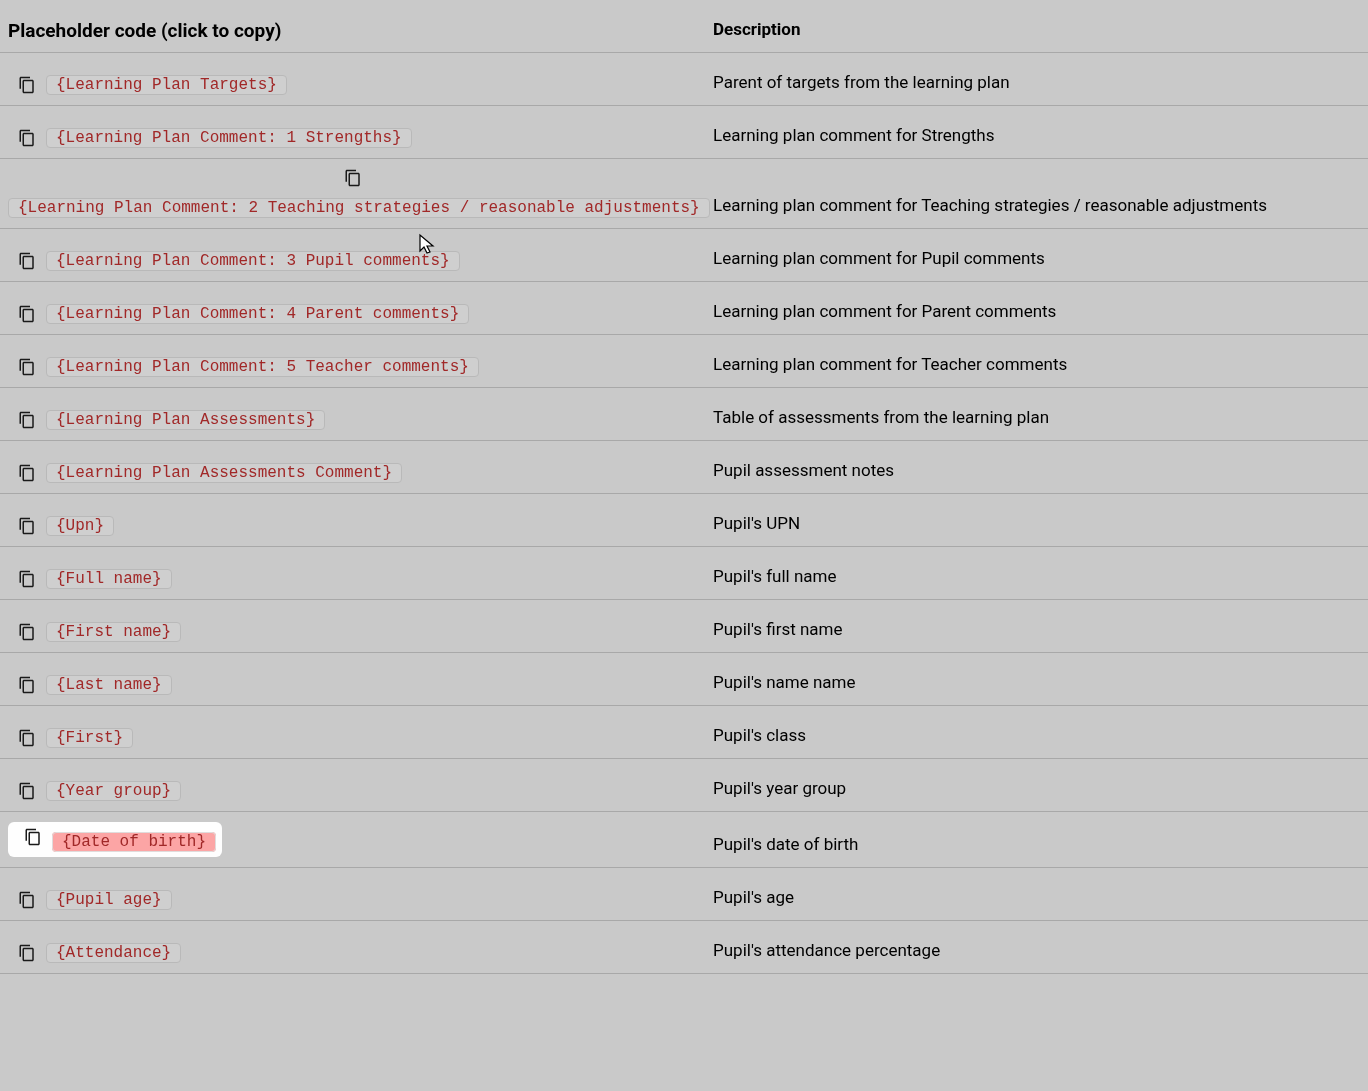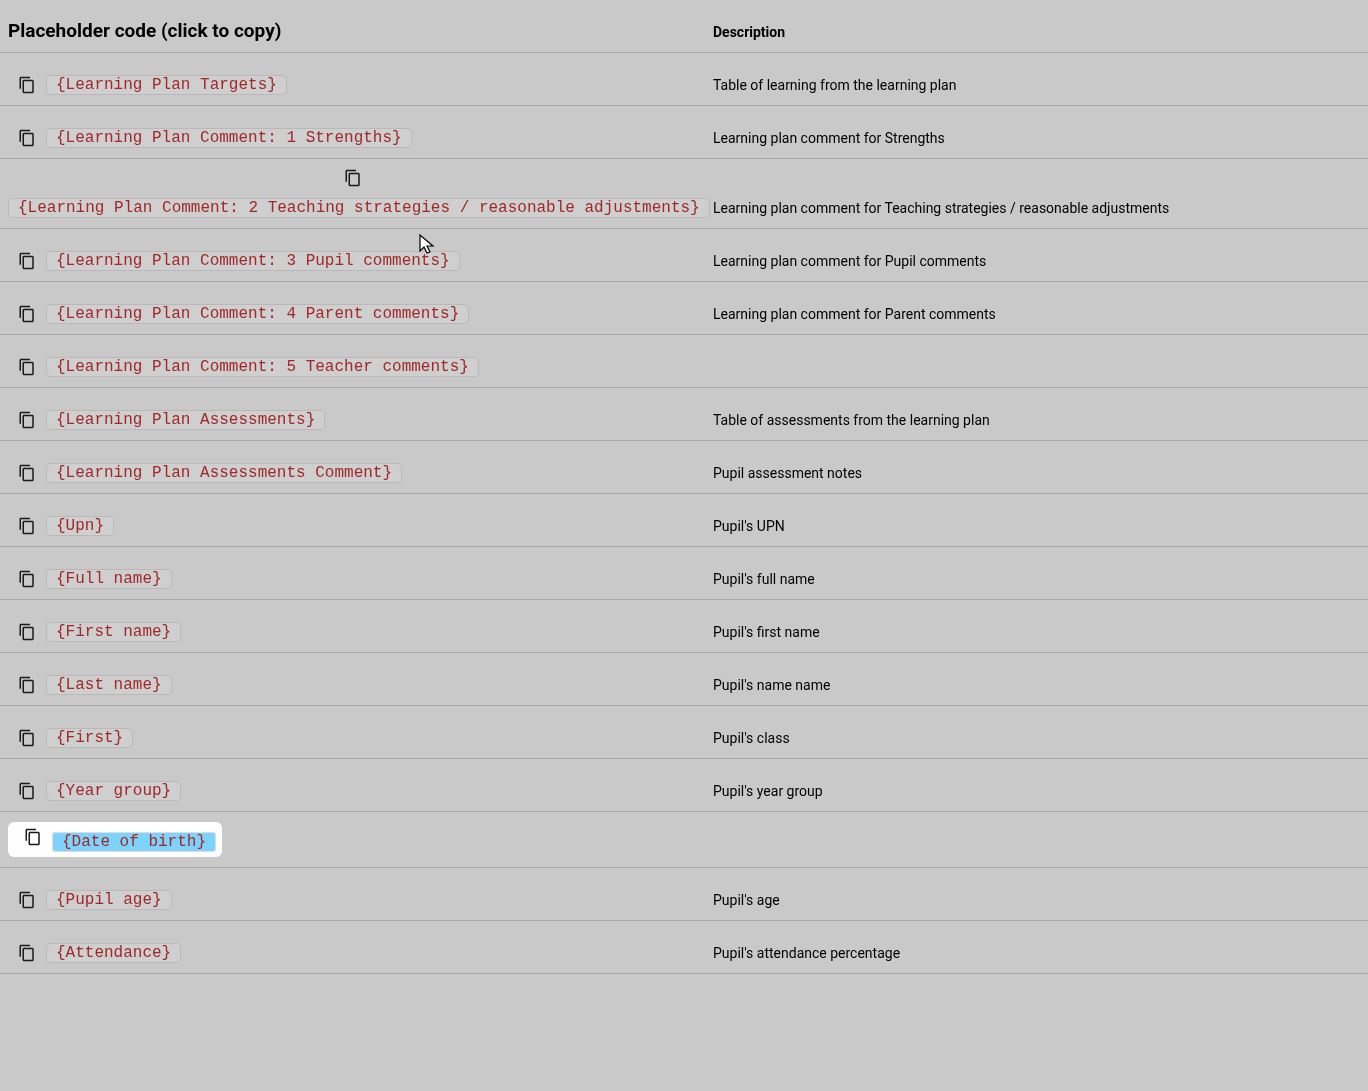--- a/index.html
+++ b/index.html
@@ -38,21 +38,21 @@
   .col-code.wrapped .icon-wrap {
     display: block;
     margin-bottom: 6px;
   }
   .col-code.wrapped .code-badge {
     display: inline-block;
   }
   .col-desc {
     flex: 1;
     padding: 10px 8px;
-    font-size: 14px;
+    font-size: 17px;
     line-height: 1.45;
   }
   .icon-wrap {
     display: inline-flex;
     align-items: center;
     padding: 0 10px 0 10px;
   }
   .copy-icon {
     width: 18px;
     height: 18px;
@@ -67,21 +67,21 @@
     font-size: 16px;
     padding: 0 9px;
     white-space: nowrap;
   }
   .highlight {
     background: #fefefe;
     border-radius: 6px;
     padding: 6px 6px;
   }
   .highlight .code-badge {
-    background: #7dd3fc;
+    background: #fca5a5;
     border-color: #e0dcdc;
   }
   .cursor {
     position: absolute;
     left: 418px;
     top: 233px;
     pointer-events: none;
   }
   .cursor svg { width: 20px; height: 22px; }
 </style>
@@ -96,21 +96,21 @@
   <div id="rows-mount">
       <div class="row">
         <div class="col-code">
           <span class="icon-wrap">
             <svg class="copy-icon" viewBox="0 0 24 24">
               <path d="M16 1H4c-1.1 0-2 .9-2 2v14h2V3h12V1zm3 4H8c-1.1 0-2 .9-2 2v14c0 1.1.9 2 2 2h11c1.1 0 2-.9 2-2V7c0-1.1-.9-2-2-2zm0 16H8V7h11v14z"></path>
             </svg>
           </span>
           <span class="code-badge">{Learning Plan Targets}</span>
         </div>
-        <div class="col-desc">Table of learning from the learning plan</div>
+        <div class="col-desc">Parent of targets from the learning plan</div>
       </div>
       <div class="row">
         <div class="col-code">
           <span class="icon-wrap">
             <svg class="copy-icon" viewBox="0 0 24 24">
               <path d="M16 1H4c-1.1 0-2 .9-2 2v14h2V3h12V1zm3 4H8c-1.1 0-2 .9-2 2v14c0 1.1.9 2 2 2h11c1.1 0 2-.9 2-2V7c0-1.1-.9-2-2-2zm0 16H8V7h11v14z"></path>
             </svg>
           </span>
           <span class="code-badge">{Learning Plan Comment: 1 Strengths}</span>
         </div>
@@ -146,20 +146,21 @@
       </div>
       <div class="row">
         <div class="col-code">
           <span class="icon-wrap">
             <svg class="copy-icon" viewBox="0 0 24 24">
               <path d="M16 1H4c-1.1 0-2 .9-2 2v14h2V3h12V1zm3 4H8c-1.1 0-2 .9-2 2v14c0 1.1.9 2 2 2h11c1.1 0 2-.9 2-2V7c0-1.1-.9-2-2-2zm0 16H8V7h11v14z"></path>
             </svg>
           </span>
           <span class="code-badge">{Learning Plan Comment: 5 Teacher comments}</span>
         </div>
+        <div class="col-desc">Learning plan comment for Teacher comments</div>
       </div>
       <div class="row">
         <div class="col-code">
           <span class="icon-wrap">
             <svg class="copy-icon" viewBox="0 0 24 24">
               <path d="M16 1H4c-1.1 0-2 .9-2 2v14h2V3h12V1zm3 4H8c-1.1 0-2 .9-2 2v14c0 1.1.9 2 2 2h11c1.1 0 2-.9 2-2V7c0-1.1-.9-2-2-2zm0 16H8V7h11v14z"></path>
             </svg>
           </span>
           <span class="code-badge">{Learning Plan Assessments}</span>
         </div>
@@ -243,20 +244,21 @@
         <div class="col-desc">Pupil's year group</div>
       </div>
       <div class="row">
         <div class="col-code">
           <span class="highlight"><span class="icon-wrap">
               <svg class="copy-icon" viewBox="0 0 24 24">
                 <path d="M16 1H4c-1.1 0-2 .9-2 2v14h2V3h12V1zm3 4H8c-1.1 0-2 .9-2 2v14c0 1.1.9 2 2 2h11c1.1 0 2-.9 2-2V7c0-1.1-.9-2-2-2zm0 16H8V7h11v14z"></path>
               </svg>
             </span><span class="code-badge">{Date of birth}</span></span>
         </div>
+        <div class="col-desc">Pupil's date of birth</div>
       </div>
       <div class="row">
         <div class="col-code">
           <span class="icon-wrap">
             <svg class="copy-icon" viewBox="0 0 24 24">
               <path d="M16 1H4c-1.1 0-2 .9-2 2v14h2V3h12V1zm3 4H8c-1.1 0-2 .9-2 2v14c0 1.1.9 2 2 2h11c1.1 0 2-.9 2-2V7c0-1.1-.9-2-2-2zm0 16H8V7h11v14z"></path>
             </svg>
           </span>
           <span class="code-badge">{Pupil age}</span>
         </div>

